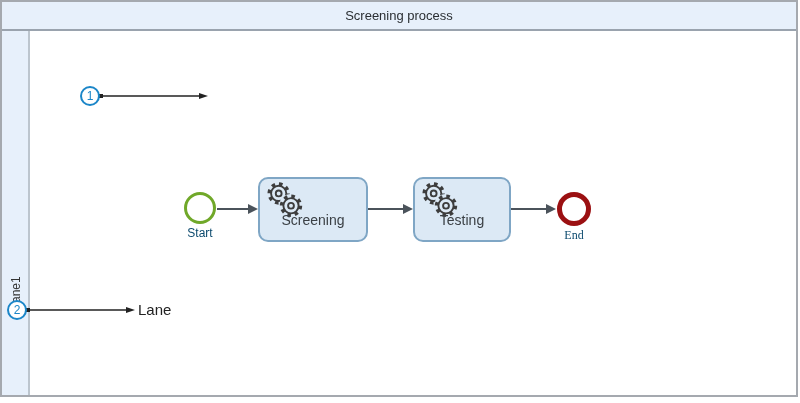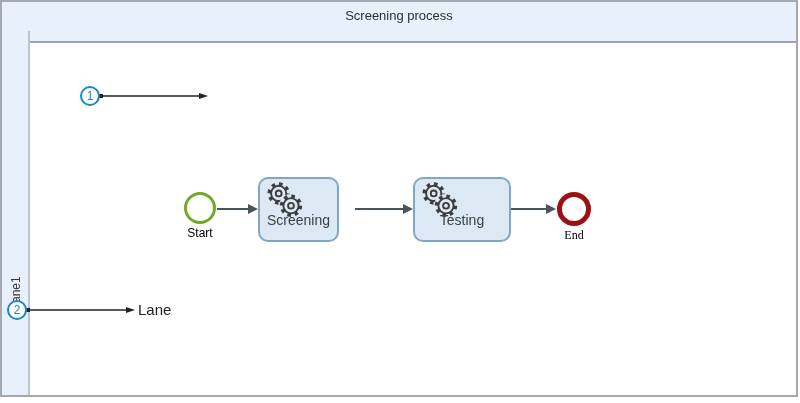--- a/index.html
+++ b/index.html
@@ -1,37 +1,37 @@
 <!DOCTYPE html>
 <html><head>
 <meta charset="utf-8">
 <style>
   html,body{margin:0;padding:0;background:#fff;}
   .page{position:relative;width:800px;height:403px;background:#fff;overflow:hidden;
         font-family:"Liberation Sans", sans-serif;}
   .frame{position:absolute;left:0;top:0;width:798px;height:397px;box-sizing:border-box;
          border:2px solid #a5a9af;background:#fff;}
   .stage{position:absolute;inset:0;}
-  .titlebar{position:absolute;left:0;top:0;width:794px;height:41px;box-sizing:border-box;
+  .titlebar{position:absolute;left:0;top:0;width:794px;height:29px;box-sizing:border-box;
             border-bottom:2px solid #9aa3ae;background:#e7f0fb;
             text-align:center;line-height:27px;font-size:13px;color:#2b2f33;}
   .lanestrip{position:absolute;left:0;top:29px;width:28px;bottom:0;box-sizing:border-box;
              border-right:2px solid #bcc5ce;background:#e7f0fb;}
   .lane-label{position:absolute;left:-8px;top:255px;width:44px;height:14px;
               transform:rotate(-90deg);text-align:center;font-size:12px;color:#333;}
   .overlay{position:absolute;left:0;top:0;pointer-events:none;}
   .callout-circle{position:absolute;width:16px;height:16px;border:2px solid #1b86c8;
                   border-radius:50%;background:#fff;color:#1b86c8;font-size:12px;
                   line-height:16px;text-align:center;z-index:5;}
   .annot-label{position:absolute;font-size:15px;color:#222;white-space:nowrap;}
   .event{position:absolute;border-radius:50%;background:#fff;box-sizing:content-box;}
   .event.start{width:26px;height:26px;border:3px solid #70a829;left:182px;top:190px;}
   .event.end{width:24px;height:24px;border:5px solid #9b1012;left:555px;top:190px;}
-  .node-label{position:absolute;font-size:12px;color:#000000;text-align:center;width:60px;}
-  .task{position:absolute;width:81px;height:65px;box-sizing:border-box;border-radius:10px;
+  .node-label{position:absolute;font-size:12px;color:#0c4a6e;text-align:center;width:60px;}
+  .task{position:absolute;width:110px;height:65px;box-sizing:border-box;border-radius:10px;
         border:2px solid #7fa6c5;background:#dce9f5;}
   .task .task-label{position:absolute;left:0;right:0;top:33px;text-align:center;
                     font-size:14px;color:#3b4045;}
   .task .task-icon{position:absolute;left:3px;top:1px;}
 </style>
 </head>
 <body>
 
 <div class="page">
 

